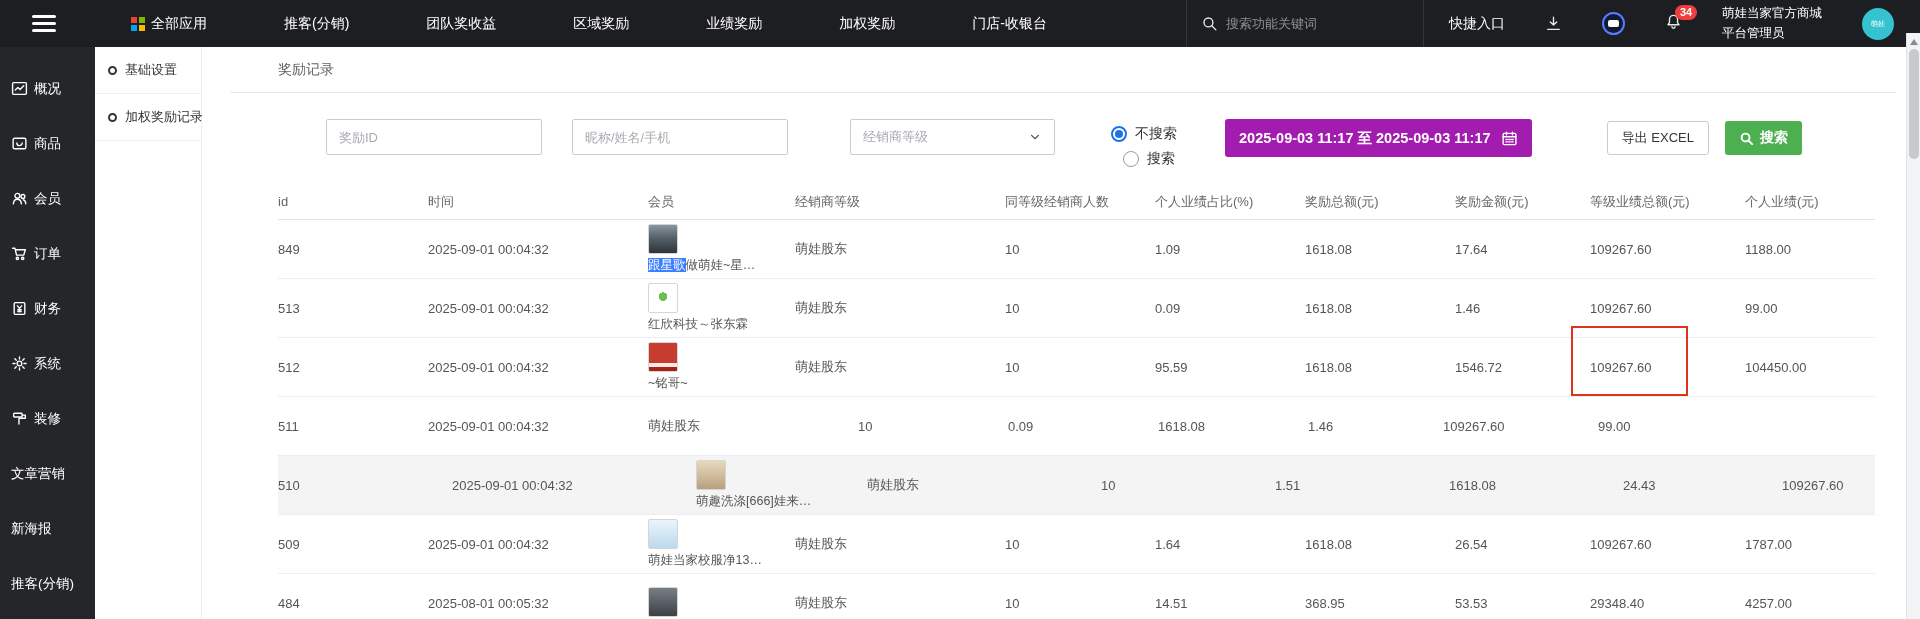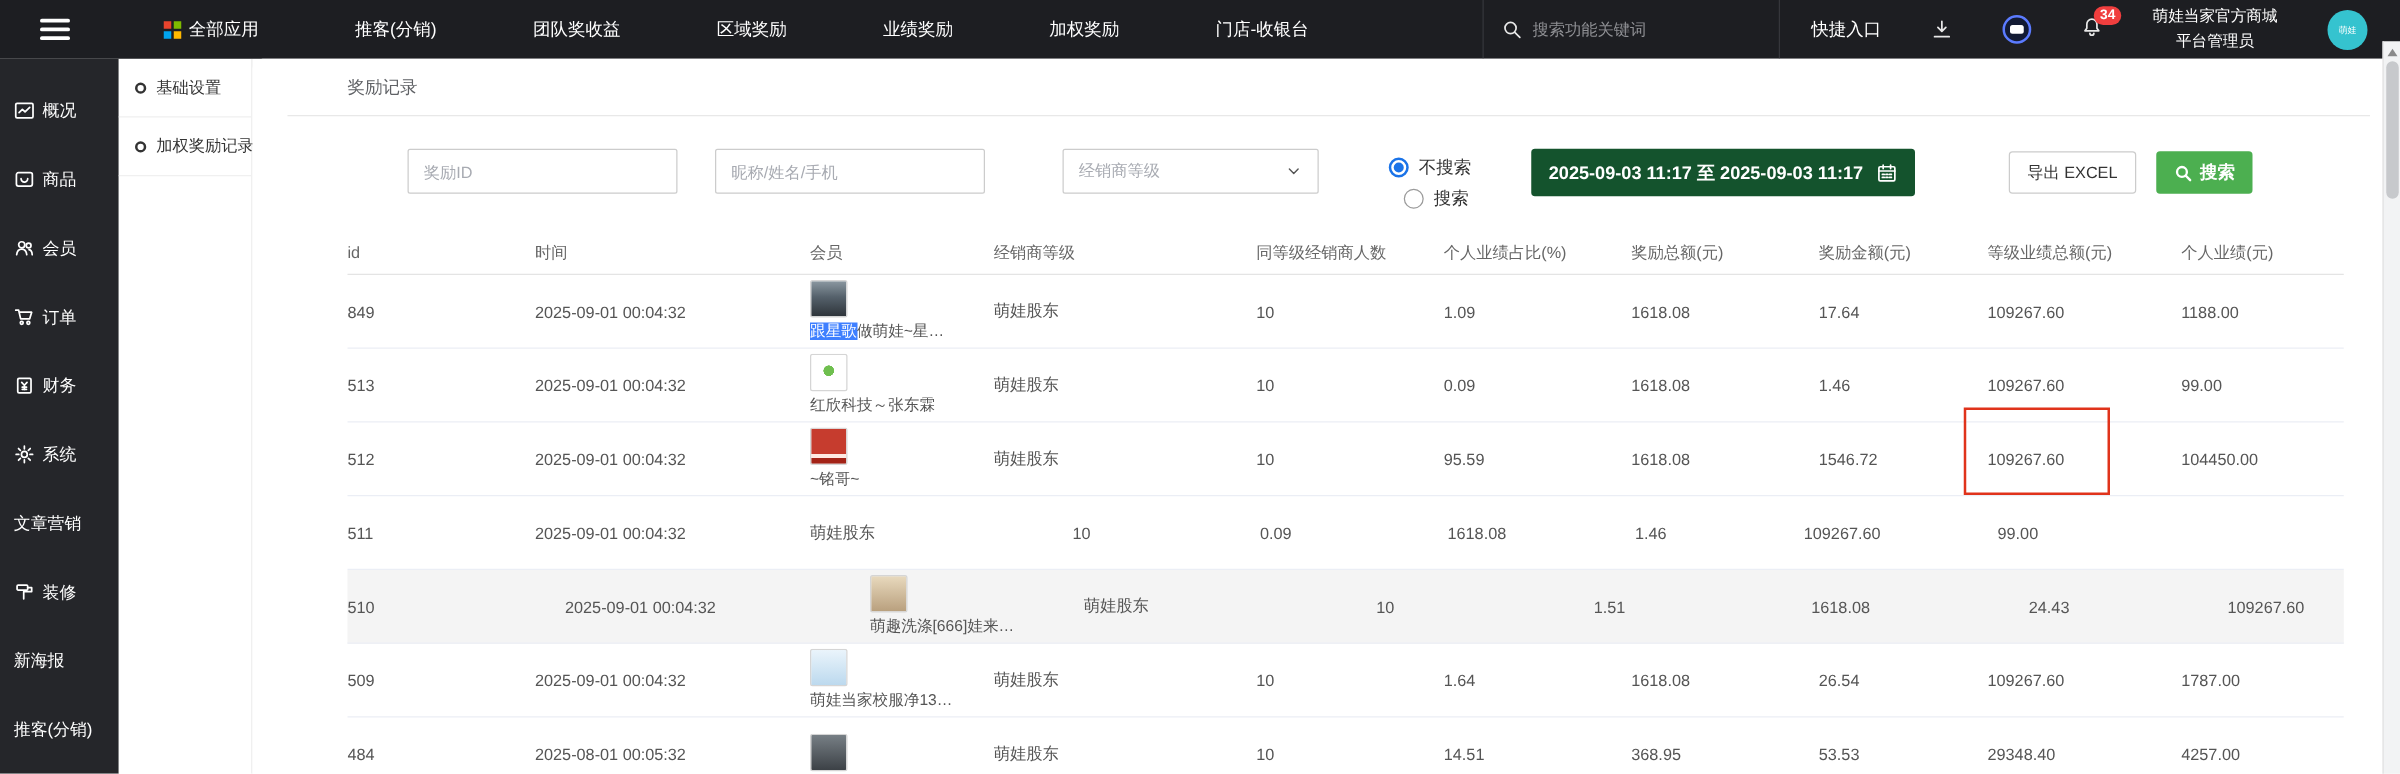--- a/index.html
+++ b/index.html
@@ -21,21 +21,21 @@
   .tb-right { display:flex; align-items:center; gap:40px; padding:0 26px 0 25px; }
   .quick-entry { font-size:14px; white-space:nowrap; cursor:pointer; }
   .ic { display:inline-block; }
   .ic svg { width:100%; height:100%; fill:none; stroke:currentColor; stroke-width:1.3; stroke-linecap:round; stroke-linejoin:round; }
   .tb-ic { width:17px; height:17px; color:#e8e8e8; cursor:pointer; }
   .robot { width:23px; height:23px; border-radius:50%; background:#121a33; border:2px solid #5b7bff; position:relative; cursor:pointer; }
   .robot i { position:absolute; left:4px; top:6px; width:11px; height:7px; background:#fff; border-radius:2px; }
   .bell-wrap { position:relative; cursor:pointer; }
   .badge { position:absolute; top:-8px; left:10px; background:#f03e3e; color:#fff; font-size:11px; line-height:15px;
     padding:0 5px; border-radius:8px; font-weight:bold; }
-  .user-block { text-align:center; font-size:12.5px; line-height:1.55; color:#fff; white-space:nowrap; }
+  .user-block { text-align:left; font-size:12.5px; line-height:1.55; color:#fff; white-space:nowrap; }
   .avatar-circle { width:32px; height:32px; border-radius:50%; background:#35c3cf; color:#fff; font-size:7px;
     display:flex; align-items:center; justify-content:center; cursor:pointer; flex:0 0 auto; }
 
   
   .scrollbar { position:absolute; top:33px; right:0; width:14px; height:586px; background:#f2f3f4; z-index:50; border-left:1px solid #e2e2e2;}
   .scroll-arrow { width:0; height:0; border-left:4px solid transparent; border-right:4px solid transparent;
     border-bottom:6px solid #8a8a8a; margin:6px auto 4px; }
   .scroll-thumb { width:10px; height:110px; background:#c7c9cc; border-radius:5px; margin:0 auto; }
 
   
@@ -197,28 +197,28 @@
         <span>财务</span>
       </div>
       <div class="side-item">
         <span class="ic side-ic"><svg viewBox="0 0 16 16">
             <circle cx="8" cy="8" r="2.2"></circle>
             <path d="M8 1.8v2M8 12.2v2M1.8 8h2M12.2 8h2M3.6 3.6L5 5M11 11l1.4 1.4M12.4 3.6L11 5M5 11l-1.4 1.4"></path>
           </svg></span>
         <span>系统</span>
       </div>
       <div class="side-item">
-        <span>文章营销</span>
-      </div>
-      <div class="side-item">
         <span class="ic side-ic"><svg viewBox="0 0 16 16">
             <rect x="2.5" y="3" width="8" height="3.6" rx="0.8"></rect>
             <path d="M10.5 4.8h3v3h-6v2.4M7.5 10.2v3"></path>
           </svg></span>
         <span>装修</span>
+      </div>
+      <div class="side-item">
+        <span>文章营销</span>
       </div>
       <div class="side-item">
         <span>新海报</span>
       </div>
       <div class="side-item">
         <span>推客(分销)</span>
       </div>
     </div>
   <div class="submenu" id="submenu">
       <div class="sub-item">
@@ -248,21 +248,21 @@
       <div class="radio-group" style="margin-left:56px; margin-top:6px">
         <div class="radio-row">
           <span class="radio checked"></span>
           <span>不搜索</span>
         </div>
         <div class="radio-row" style="margin-left:12px">
           <span class="radio"></span>
           <span>搜索</span>
         </div>
       </div>
-      <button class="date-btn" style="margin-left: 48px; background: #14532d;" id="dateBtn">
+      <button class="date-btn" style="margin-left: 48px; background: #a21caf;" id="dateBtn">
         <span>2025-09-03 11:17 至 2025-09-03 11:17</span>
         <span class="ic"><svg viewBox="0 0 16 16">
               <rect x="2" y="3.2" width="12" height="10.6" rx="1"></rect>
               <path d="M2 6.4h12M5.2 2v2.6M10.8 2v2.6M4.6 9h1.4M7.3 9h1.4M10 9h1.4M4.6 11.2h1.4M7.3 11.2h1.4M10 11.2h1.4"></path>
             </svg></span>
       </button>
       <div style="flex:1"></div>
       <button class="btn-export">导出 EXCEL</button>
       <button class="btn-search" id="searchBtn" style="background: rgb(76, 175, 80);">
         <span class="ic"><svg viewBox="0 0 16 16">

